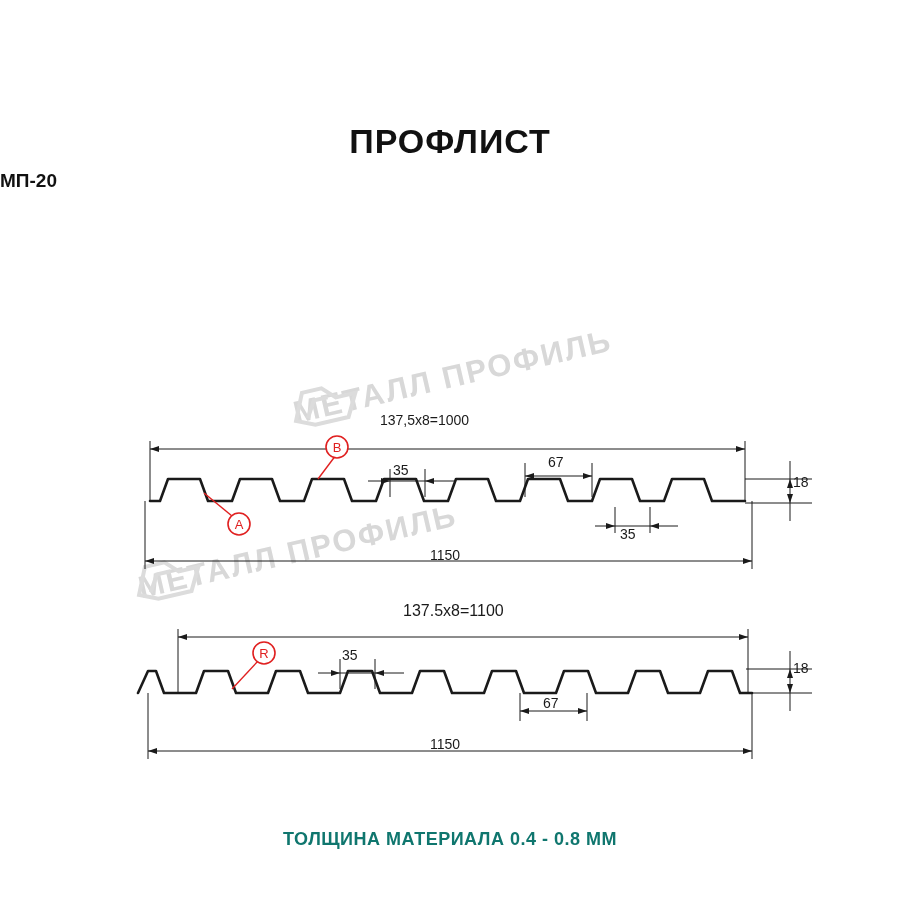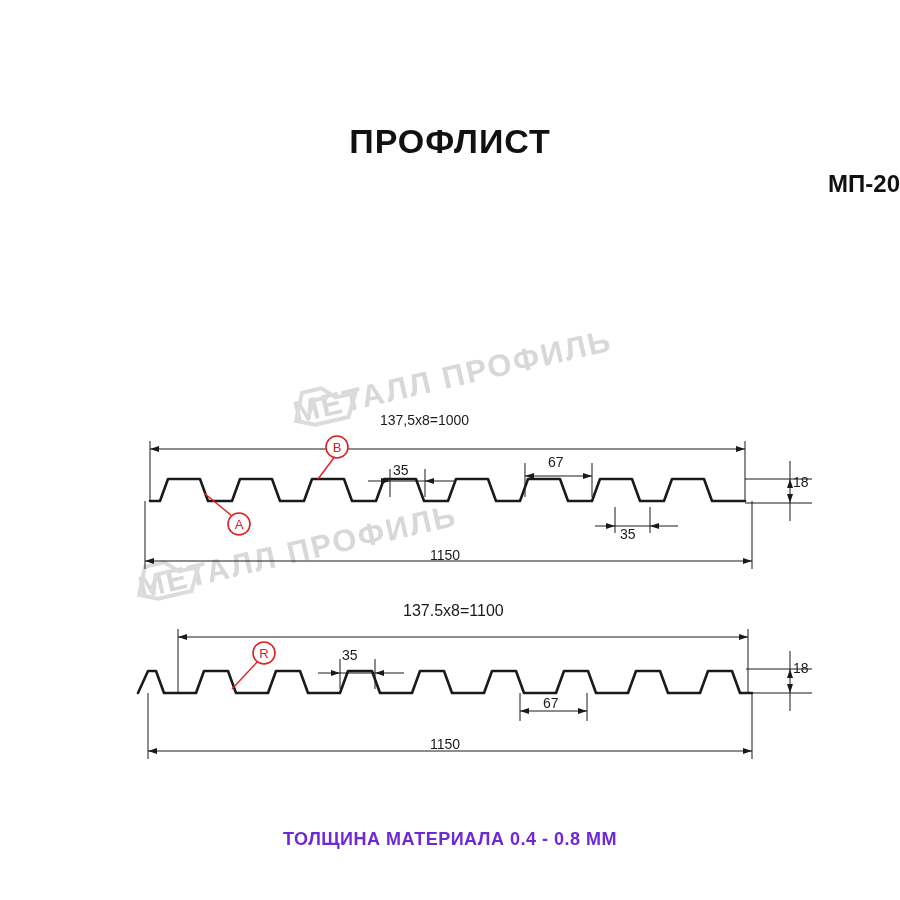--- a/index.html
+++ b/index.html
@@ -31,35 +31,35 @@
     font-size: 34px;
     font-weight: bold;
     letter-spacing: 1px;
     color: #111111;
   }
   .subtitle {
     position: absolute;
     top: 134px;
     left: 0;
     width: 900px;
-    text-align: right;
-    font-size: 24px;
+    text-align: left;
+    font-size: 19px;
     font-weight: bold;
     color: #111111;
   }
   .footer {
     position: absolute;
     top: 793px;
     left: 0;
     width: 900px;
     text-align: center;
     font-size: 18px;
     font-weight: bold;
     letter-spacing: 0.5px;
-    color: #6d28d9;
+    color: #0f766e;
   }
   svg { display: block; }
   .wm {
     position: absolute;
     color: #d8d8d8;
     font-size: 31px;
     font-weight: bold;
     letter-spacing: 2px;
     white-space: nowrap;
     transform-origin: left top;

